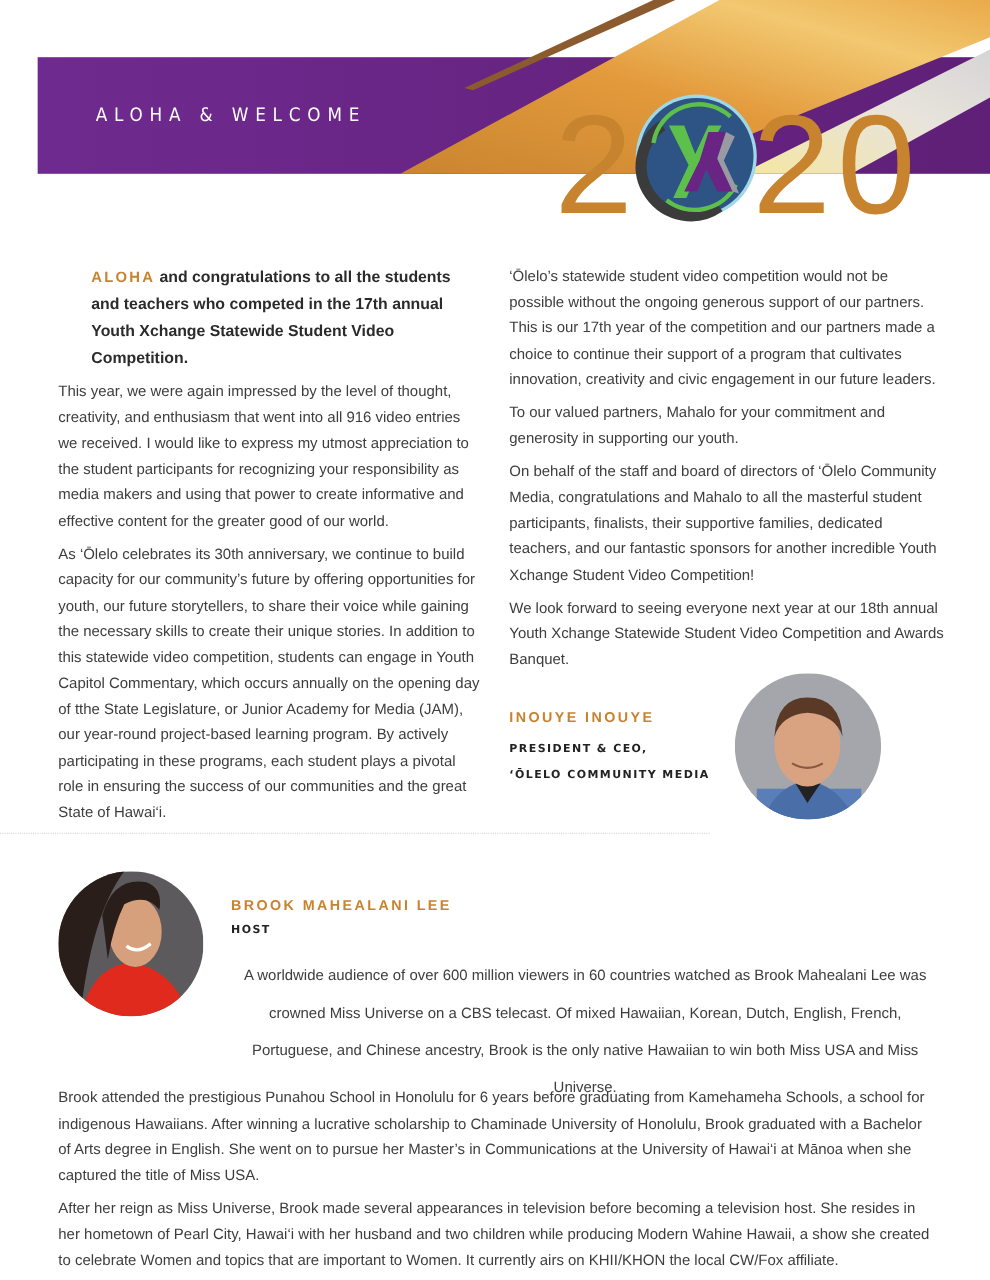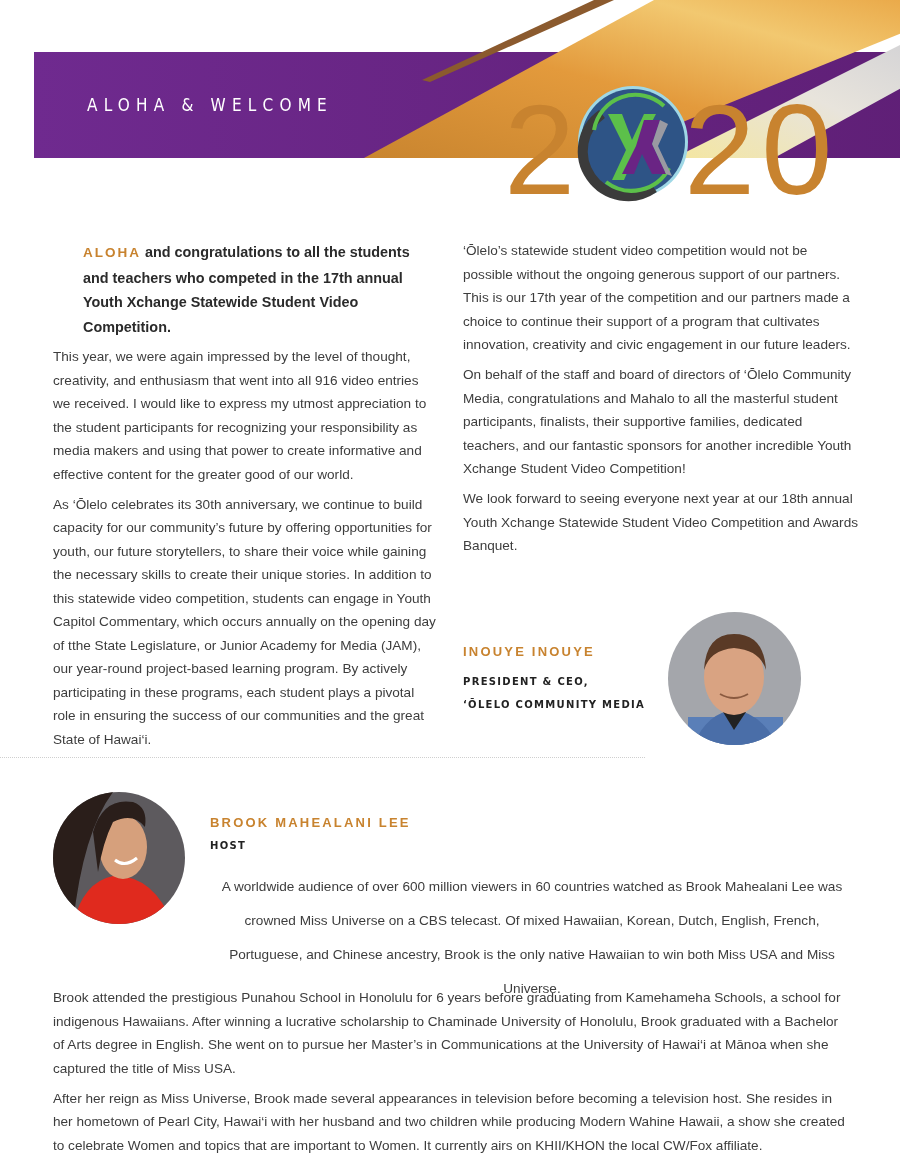--- a/index.html
+++ b/index.html
@@ -80,20 +80,21 @@
 </div>
 
 <div class="col" style="left:53px;top:240px;width:385px;">
   <p class="lead"><span class="aloha">ALOHA</span><span> and congratulations to all the students and teachers who competed in the 17th annual Youth Xchange Statewide Student Video Competition.</span></p>
   <p>This year, we were again impressed by the level of thought, creativity, and enthusiasm that went into all 916 video entries we received. I would like to express my utmost appreciation to the student participants for recognizing your responsibility as media makers and using that power to create informative and effective content for the greater good of our world.</p>
   <p>As ‘Ōlelo celebrates its 30th anniversary, we continue to build capacity for our community’s future by offering opportunities for youth, our future storytellers, to share their voice while gaining the necessary skills to create their unique stories. In addition to this statewide video competition, students can engage in Youth Capitol Commentary, which occurs annually on the opening day of tthe State Legislature, or Junior Academy for Media (JAM), our year-round project-based learning program. By actively participating in these programs, each student plays a pivotal role in ensuring the success of our communities and the great State of Hawai‘i.</p>
 </div>
 
 <div class="col" style="left:463px;top:239px;width:395px;">
   <p>‘Ōlelo’s statewide student video competition would not be possible without the ongoing generous support of our partners. This is our 17th year of the competition and our partners made a choice to continue their support of a program that cultivates innovation, creativity and civic engagement in our future leaders.</p>
+  <p>To our valued partners, Mahalo for your commitment and generosity in supporting our youth.</p>
   <p>On behalf of the staff and board of directors of ‘Ōlelo Community Media, congratulations and Mahalo to all the masterful student participants, finalists, their supportive families, dedicated teachers, and our fantastic sponsors for another incredible Youth Xchange Student Video Competition!</p>
   <p>We look forward to seeing everyone next year at our 18th annual Youth Xchange Statewide Student Video Competition and Awards Banquet.</p>
 </div>
 
 <div class="sig-name" style="left:463px;top:644px;">INOUYE INOUYE</div>
 <div class="sig-role" style="left:463px;top:670px;">
   <div>PRESIDENT &amp; CEO,</div>
   <div>‘ŌLELO COMMUNITY MEDIA</div>
 </div>
 <div class="avatar" style="left:668px;top:612px;width:133px;height:133px;">

